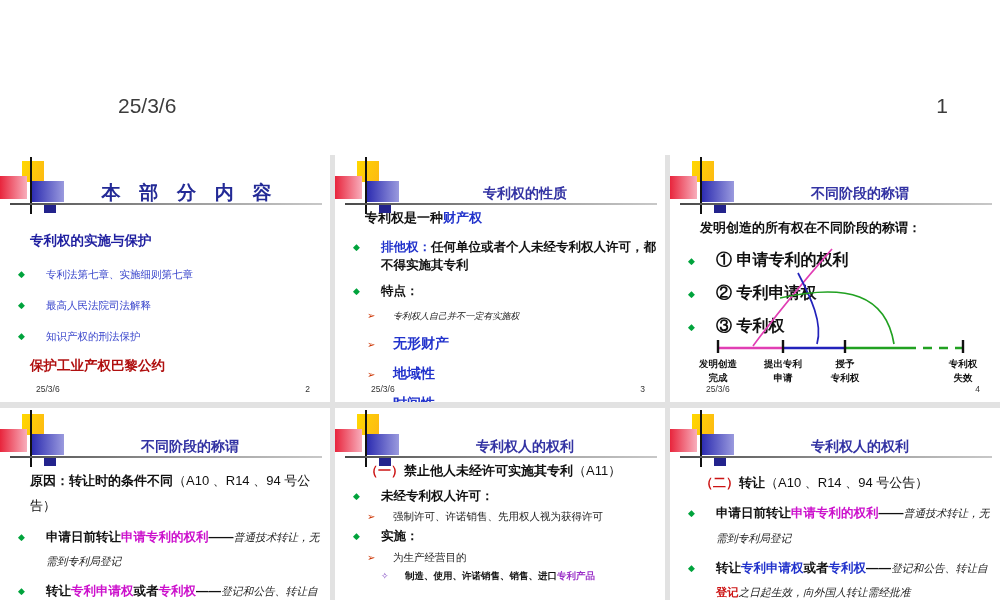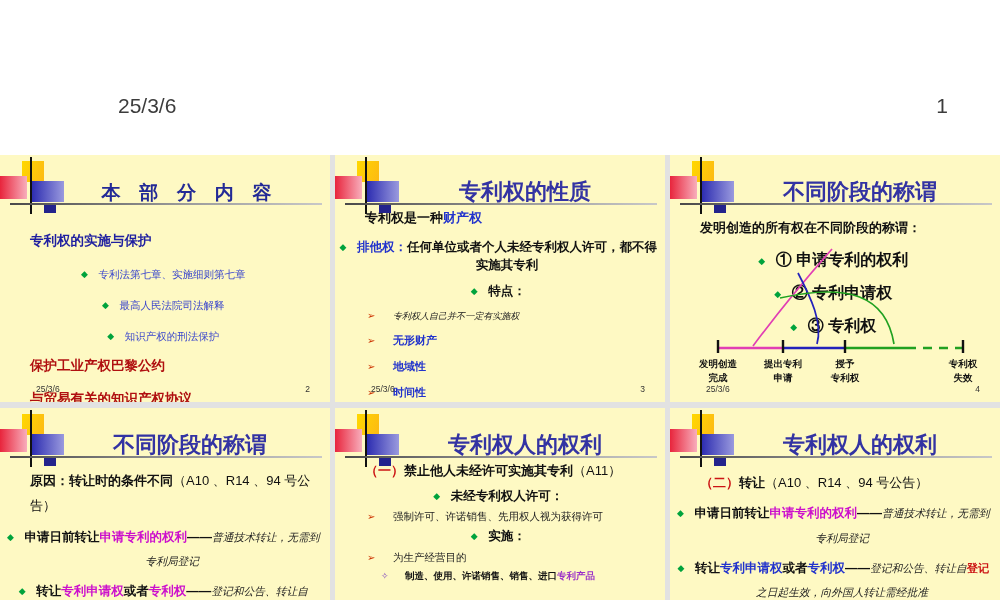--- a/index.html
+++ b/index.html
@@ -10,62 +10,62 @@
   
   .hdr-date{position:absolute;left:118px;top:94px;font-size:21px;color:#3c3c3c;}
   .hdr-page{position:absolute;right:52px;top:94px;font-size:21px;color:#3c3c3c;}
   
   .grid{
     position:absolute;left:0;top:155px;width:1000px;height:445px;
     background:#e2e2e2;overflow:hidden;
     display:grid;grid-template-columns:330px 330px 330px;grid-auto-rows:247px;
     column-gap:5px;row-gap:6px;
   }
-  .slide{position:relative;background:#fef9c3;overflow:hidden;}
+  .slide{position:relative;background:#ffffff;overflow:hidden;}
   
   .logo{position:absolute;left:0;top:0;width:70px;height:62px;z-index:3;}
   .sq-y{position:absolute;left:22px;top:6px;width:22px;height:21px;
         background:linear-gradient(110deg,#ffd800,#fdb913);}
   .sq-r{position:absolute;left:0px;top:21px;width:27px;height:23px;
         background:linear-gradient(to right,#e8253c,#f8aebc);}
   .sq-b{position:absolute;left:30px;top:26px;width:34px;height:21px;
         background:linear-gradient(to right,#2626ae,#9a9ade);}
   .sq-n{position:absolute;left:44px;top:49px;width:12px;height:9px;background:#23238c;}
   .vline{position:absolute;left:30px;top:2px;width:2px;height:57px;background:#111;}
   .hrule{position:absolute;left:10px;right:8px;top:48px;height:2px;z-index:4;
         background:linear-gradient(to right,#4a4a4a,#9a9a9a 55%,#c8c8c8);}
   
-  .st{position:absolute;left:60px;right:10px;top:22px;text-align:center;z-index:2;
-      font-family:"Liberation Serif",serif;font-weight:bold;font-size:22px;color:#3333a3;}
+  .st{position:absolute;left:60px;right:10px;top:30px;text-align:center;z-index:2;
+      font-family:"Liberation Serif",serif;font-weight:bold;font-size:14px;color:#3333a3;}
   .st.spaced{letter-spacing:7px;font-size:19px;color:#232a96;top:25px;}
   
   .content{position:absolute;left:0;right:0;top:0;bottom:0;padding-right:6px;box-sizing:border-box;}
   .line{line-height:1.45;}
   .loose .line{line-height:1.95;}
   .line-b1{padding-left:30px;text-indent:-18px;font-size:13px;}
-  .line-b2{padding-left:20px;text-indent:-14px;font-size:12.5px;text-align:center;}
+  .line-b2{padding-left:46px;text-indent:-14px;font-size:12.5px;}
   .line-b3{padding-left:58px;text-indent:-13px;font-size:10.5px;}
   .line-b4{padding-left:70px;text-indent:-12px;font-size:9.5px;}
   .bt{display:inline-block;font-style:normal;}
   .bt-sq{width:18px;color:#1a1a8f;font-size:9px;vertical-align:2px;}
   .bt-dm{width:14px;color:#00a33c;font-size:9px;vertical-align:1px;}
   .bt-ar{width:13px;color:#cc3300;font-size:10px;}
   .bt-od{width:12px;color:#7a3fc0;font-size:9px;}
   
   .s-k{color:#111;}
   .s-k13{color:#111;font-size:16px;font-weight:bold;}
   .s-kb{color:#111;font-weight:bold;}
   .s-kbi{color:#111;font-weight:bold;font-family:"Liberation Serif",serif;}
   .s-ki{color:#222;font-style:italic;font-family:"Liberation Serif",serif;font-size:0.86em;}
   .s-ks{color:#222;font-family:"Liberation Serif",serif;}
   .s-kbs{color:#111;font-weight:bold;font-family:"Liberation Serif",serif;}
   .s-navy{color:#1f1fa0;font-weight:bold;font-size:13.5px;}
   .s-blue{color:#2233cc;font-weight:bold;}
   .s-bluesm{color:#3a46cc;font-size:10.5px;font-family:"Liberation Serif",serif;}
-  .s-blueb3{color:#2233cc;font-weight:bold;font-size:11px;}
+  .s-blueb3{color:#2233cc;font-weight:bold;font-size:14px;}
   .s-red{color:#b01010;font-weight:bold;font-size:13.5px;}
   .s-redp{color:#cc1414;font-weight:bold;}
   .s-redb{color:#cc1414;font-weight:bold;font-family:"Liberation Serif",serif;font-size:0.9em;}
   .s-mag{color:#cc10cc;font-weight:bold;}
   .s-magp{color:#9b30c8;font-weight:bold;font-family:"Liberation Serif",serif;}
   .s-pur{color:#7030a0;font-weight:bold;}
   
   .sfoot{position:absolute;left:0;right:0;bottom:4px;height:14px;font-size:8.5px;color:#333;z-index:5;}
   .sfoot .fd{position:absolute;left:36px;}
   .sfoot .fn{position:absolute;right:20px;}
@@ -88,21 +88,20 @@
         <div class="vline"></div>
       </div>
       <div class="hrule"></div>
       <div class="st spaced">本 部 分 内 容</div>
       <div class="content" style="padding-top: 76px;">
         <div class="line line-b1" style="margin-top: 0px;"><span class="bt bt-sq">■</span><span class="s-navy">专利权的实施与保护</span></div>
         <div class="line line-b2" style="margin-top: 14px;"><span class="bt bt-dm">◆</span><span class="s-bluesm">专利法第七章、实施细则第七章</span></div>
         <div class="line line-b2" style="margin-top: 13px;"><span class="bt bt-dm">◆</span><span class="s-bluesm">最高人民法院司法解释</span></div>
         <div class="line line-b2" style="margin-top: 13px;"><span class="bt bt-dm">◆</span><span class="s-bluesm">知识产权的刑法保护</span></div>
         <div class="line line-b1" style="margin-top: 11px;"><span class="bt bt-sq">■</span><span class="s-red">保护工业产权巴黎公约</span></div>
-        <div class="line line-b1" style="margin-top: 13px;"><span class="bt bt-sq">■</span><span class="s-red">与贸易有关的知识产权协议</span></div>
       </div>
       <div class="sfoot">
         <span class="fd">25/3/6</span>
         <span class="fn">2</span>
       </div>
     </div>
     <div class="slide">
       <div class="logo">
         <div class="sq-y"></div>
         <div class="sq-r"></div>

